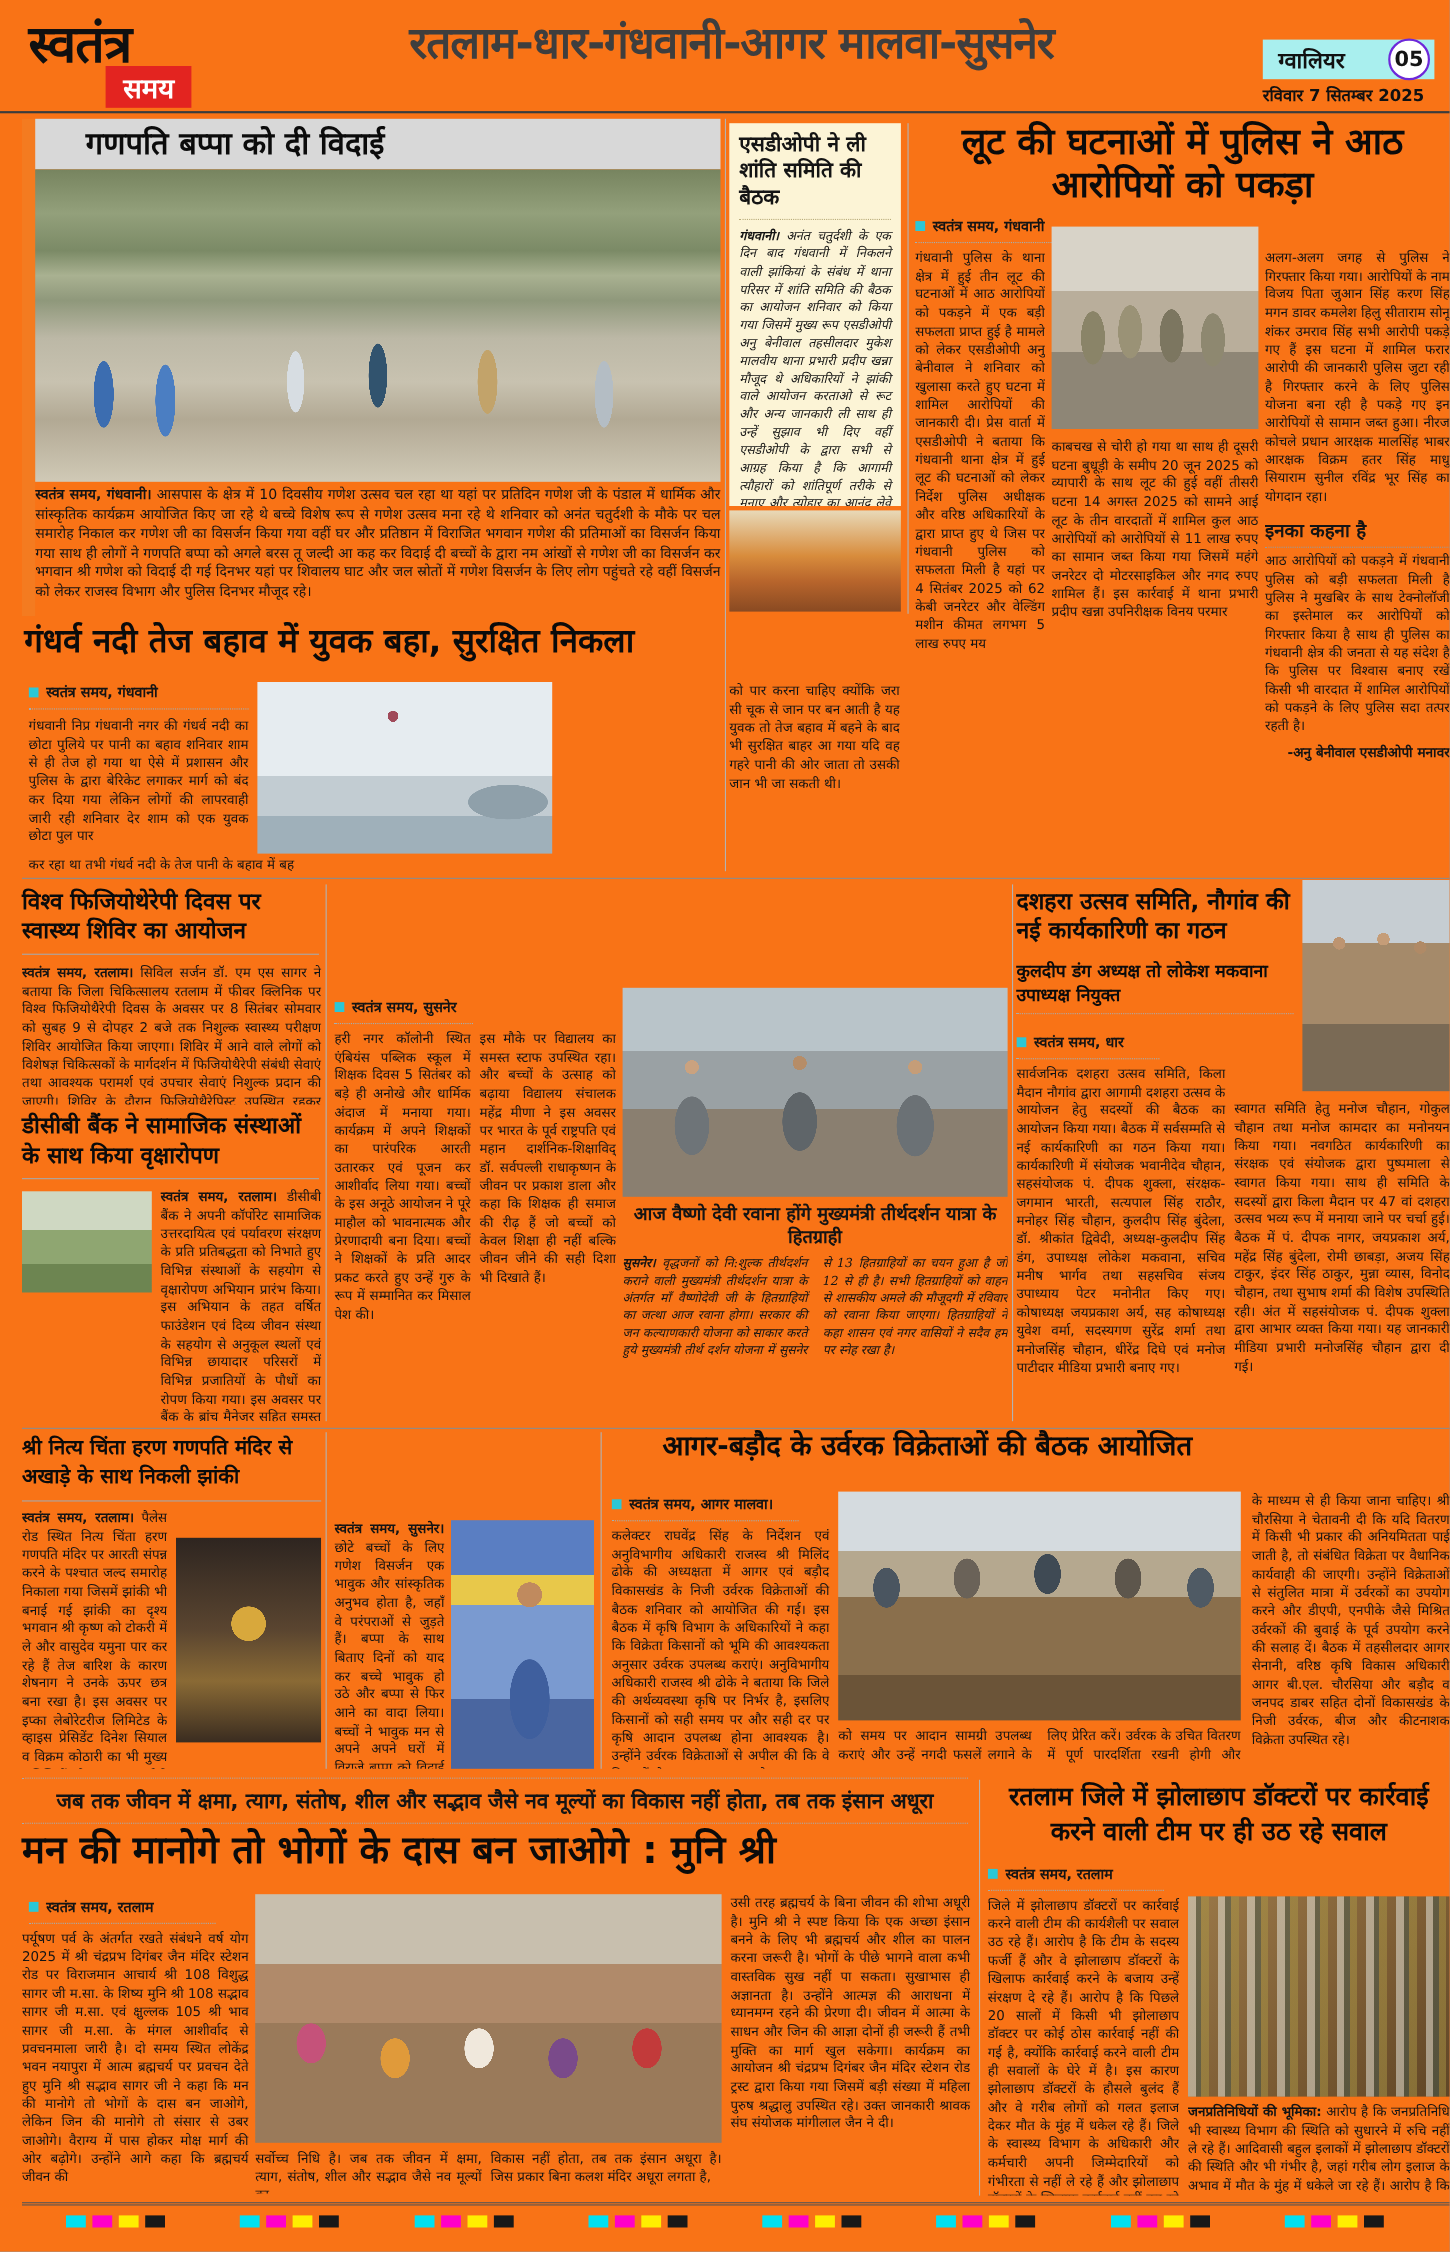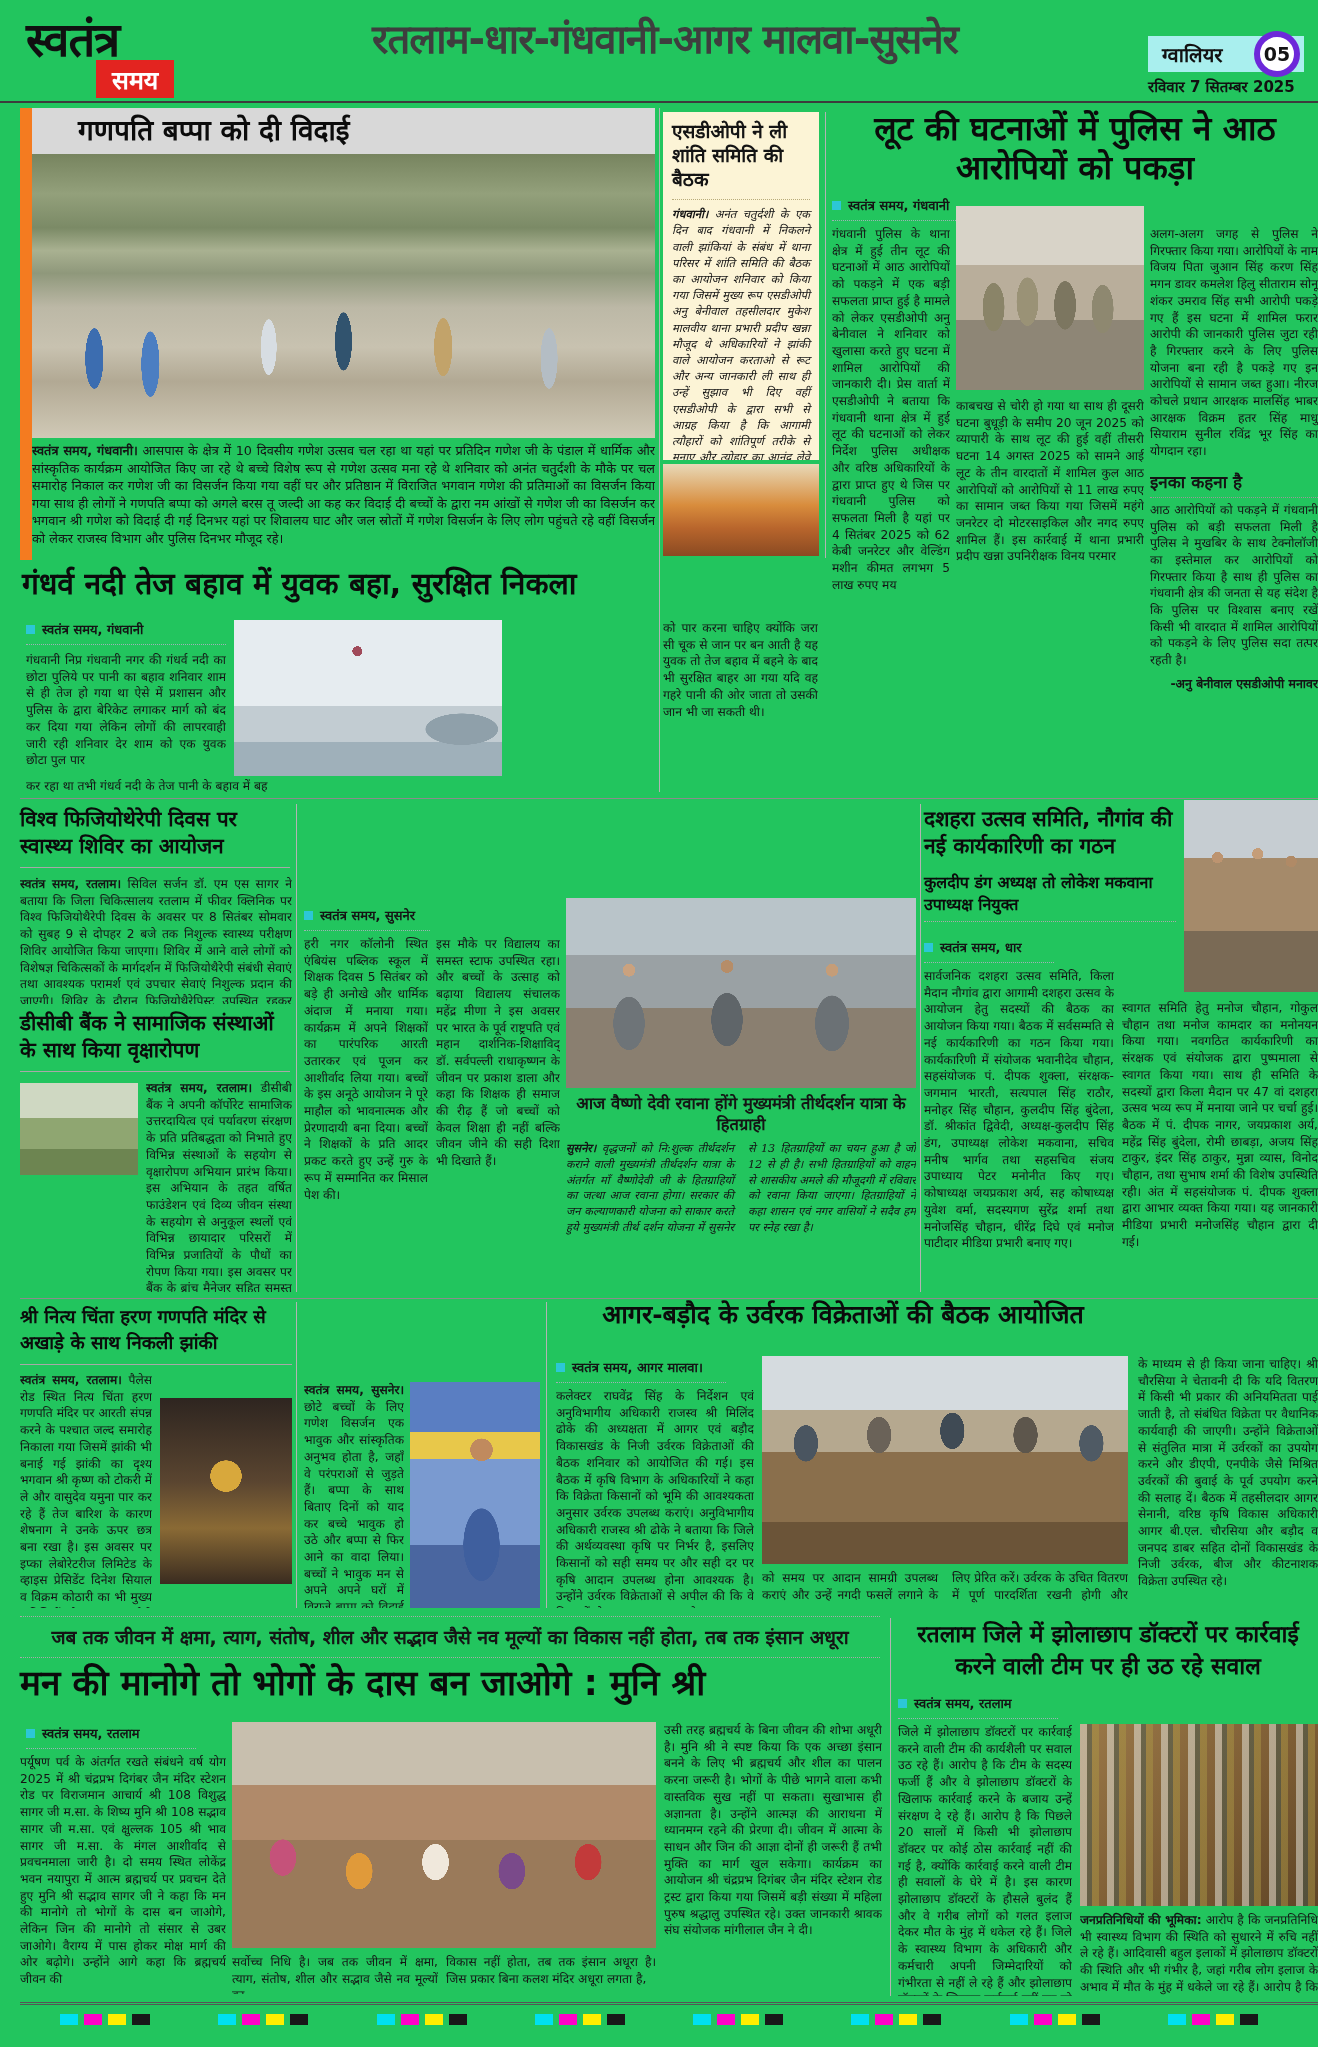--- a/index.html
+++ b/index.html
@@ -1,16 +1,16 @@
 <!DOCTYPE html>
 <html><head>
 <meta charset="utf-8">
 <style>
   html,body{margin:0;padding:0;background:#9a9a9a;}
-  #page{position:relative;width:1318px;height:2047px;background:#22c55e;margin:0 auto;
+  #page{position:relative;width:1318px;height:2047px;background:#f97316;margin:0 auto;
         font-family:"DejaVu Sans",sans-serif;color:#141414;overflow:hidden;text-decoration:underline;}
   .abs{position:absolute;}
   .hl{position:absolute;margin:0;font-weight:bold;color:#0b0b0b;line-height:1.2;}
   .bt{position:absolute;font-size:12.2px;line-height:1.37;text-align:justify;overflow:hidden;margin:0;}
   .lead{font-weight:bold;}
   .it{font-family:"DejaVu Serif",serif;font-style:italic;}
   .byline{position:absolute;display:flex;align-items:center;gap:7px;font-weight:bold;font-size:13px;
           border-bottom:1px dotted #9fb0b6;padding-bottom:6px;overflow:hidden;white-space:nowrap;}
   .bl-sq{width:9px;height:9px;background:#2cc7d6;flex:0 0 auto;}
   .vline{position:absolute;width:1px;background:#b3b3b3;}
@@ -23,21 +23,21 @@
                font-size:25px;padding:2px 16px;}
   #region-line{position:absolute;left:250px;top:10px;width:830px;text-align:center;font-size:40px;
                font-weight:bold;color:#3e3e3e;letter-spacing:-1px;}
   #epaper-bar{position:absolute;left:395px;top:70px;width:545px;height:26px;background:#ececec;
               display:flex;align-items:center;gap:12px;padding-left:205px;box-sizing:border-box;}
   #epaper-chip{background:#36d6e0;color:#063a3e;font-weight:bold;font-size:14px;padding:2px 12px;}
   #site-url{font-weight:bold;font-size:15px;color:#222;}
   #city-box{position:absolute;left:1148px;top:36px;width:156px;height:36px;background:#a9efee;
             display:flex;align-items:center;justify-content:space-between;padding:0 4px 0 14px;box-sizing:border-box;}
   #city-name{font-weight:bold;font-size:20px;color:#111;}
-  #page-no{width:34px;height:34px;border-radius:50%;background:#fff;border:6px solid #6d28d9;
+  #page-no{width:34px;height:34px;border-radius:50%;background:#fff;border:2px solid #6d28d9;
            display:flex;align-items:center;justify-content:center;font-weight:bold;font-size:19px;}
   #date-line{position:absolute;left:1148px;top:76px;width:160px;font-weight:bold;font-size:15px;color:#111;}
   
   #sdop-box{position:absolute;left:663px;top:112px;width:156px;height:348px;background:#fcf4d6;
             padding:8px 9px;box-sizing:border-box;overflow:hidden;}
   #sdop-box h3{margin:0 0 6px 0;font-size:19px;line-height:1.25;font-weight:bold;
                border-bottom:1px dotted #b8ab7a;padding-bottom:8px;}
   #sdop-box p{margin:6px 0 0 0;font-size:11.4px;line-height:1.42;text-align:justify;}
   #quote-box h4{margin:0 0 4px 0;font-size:17px;border-bottom:1px dotted #999;padding-bottom:4px;}
   #quote-box p{margin:4px 0 0 0;}

